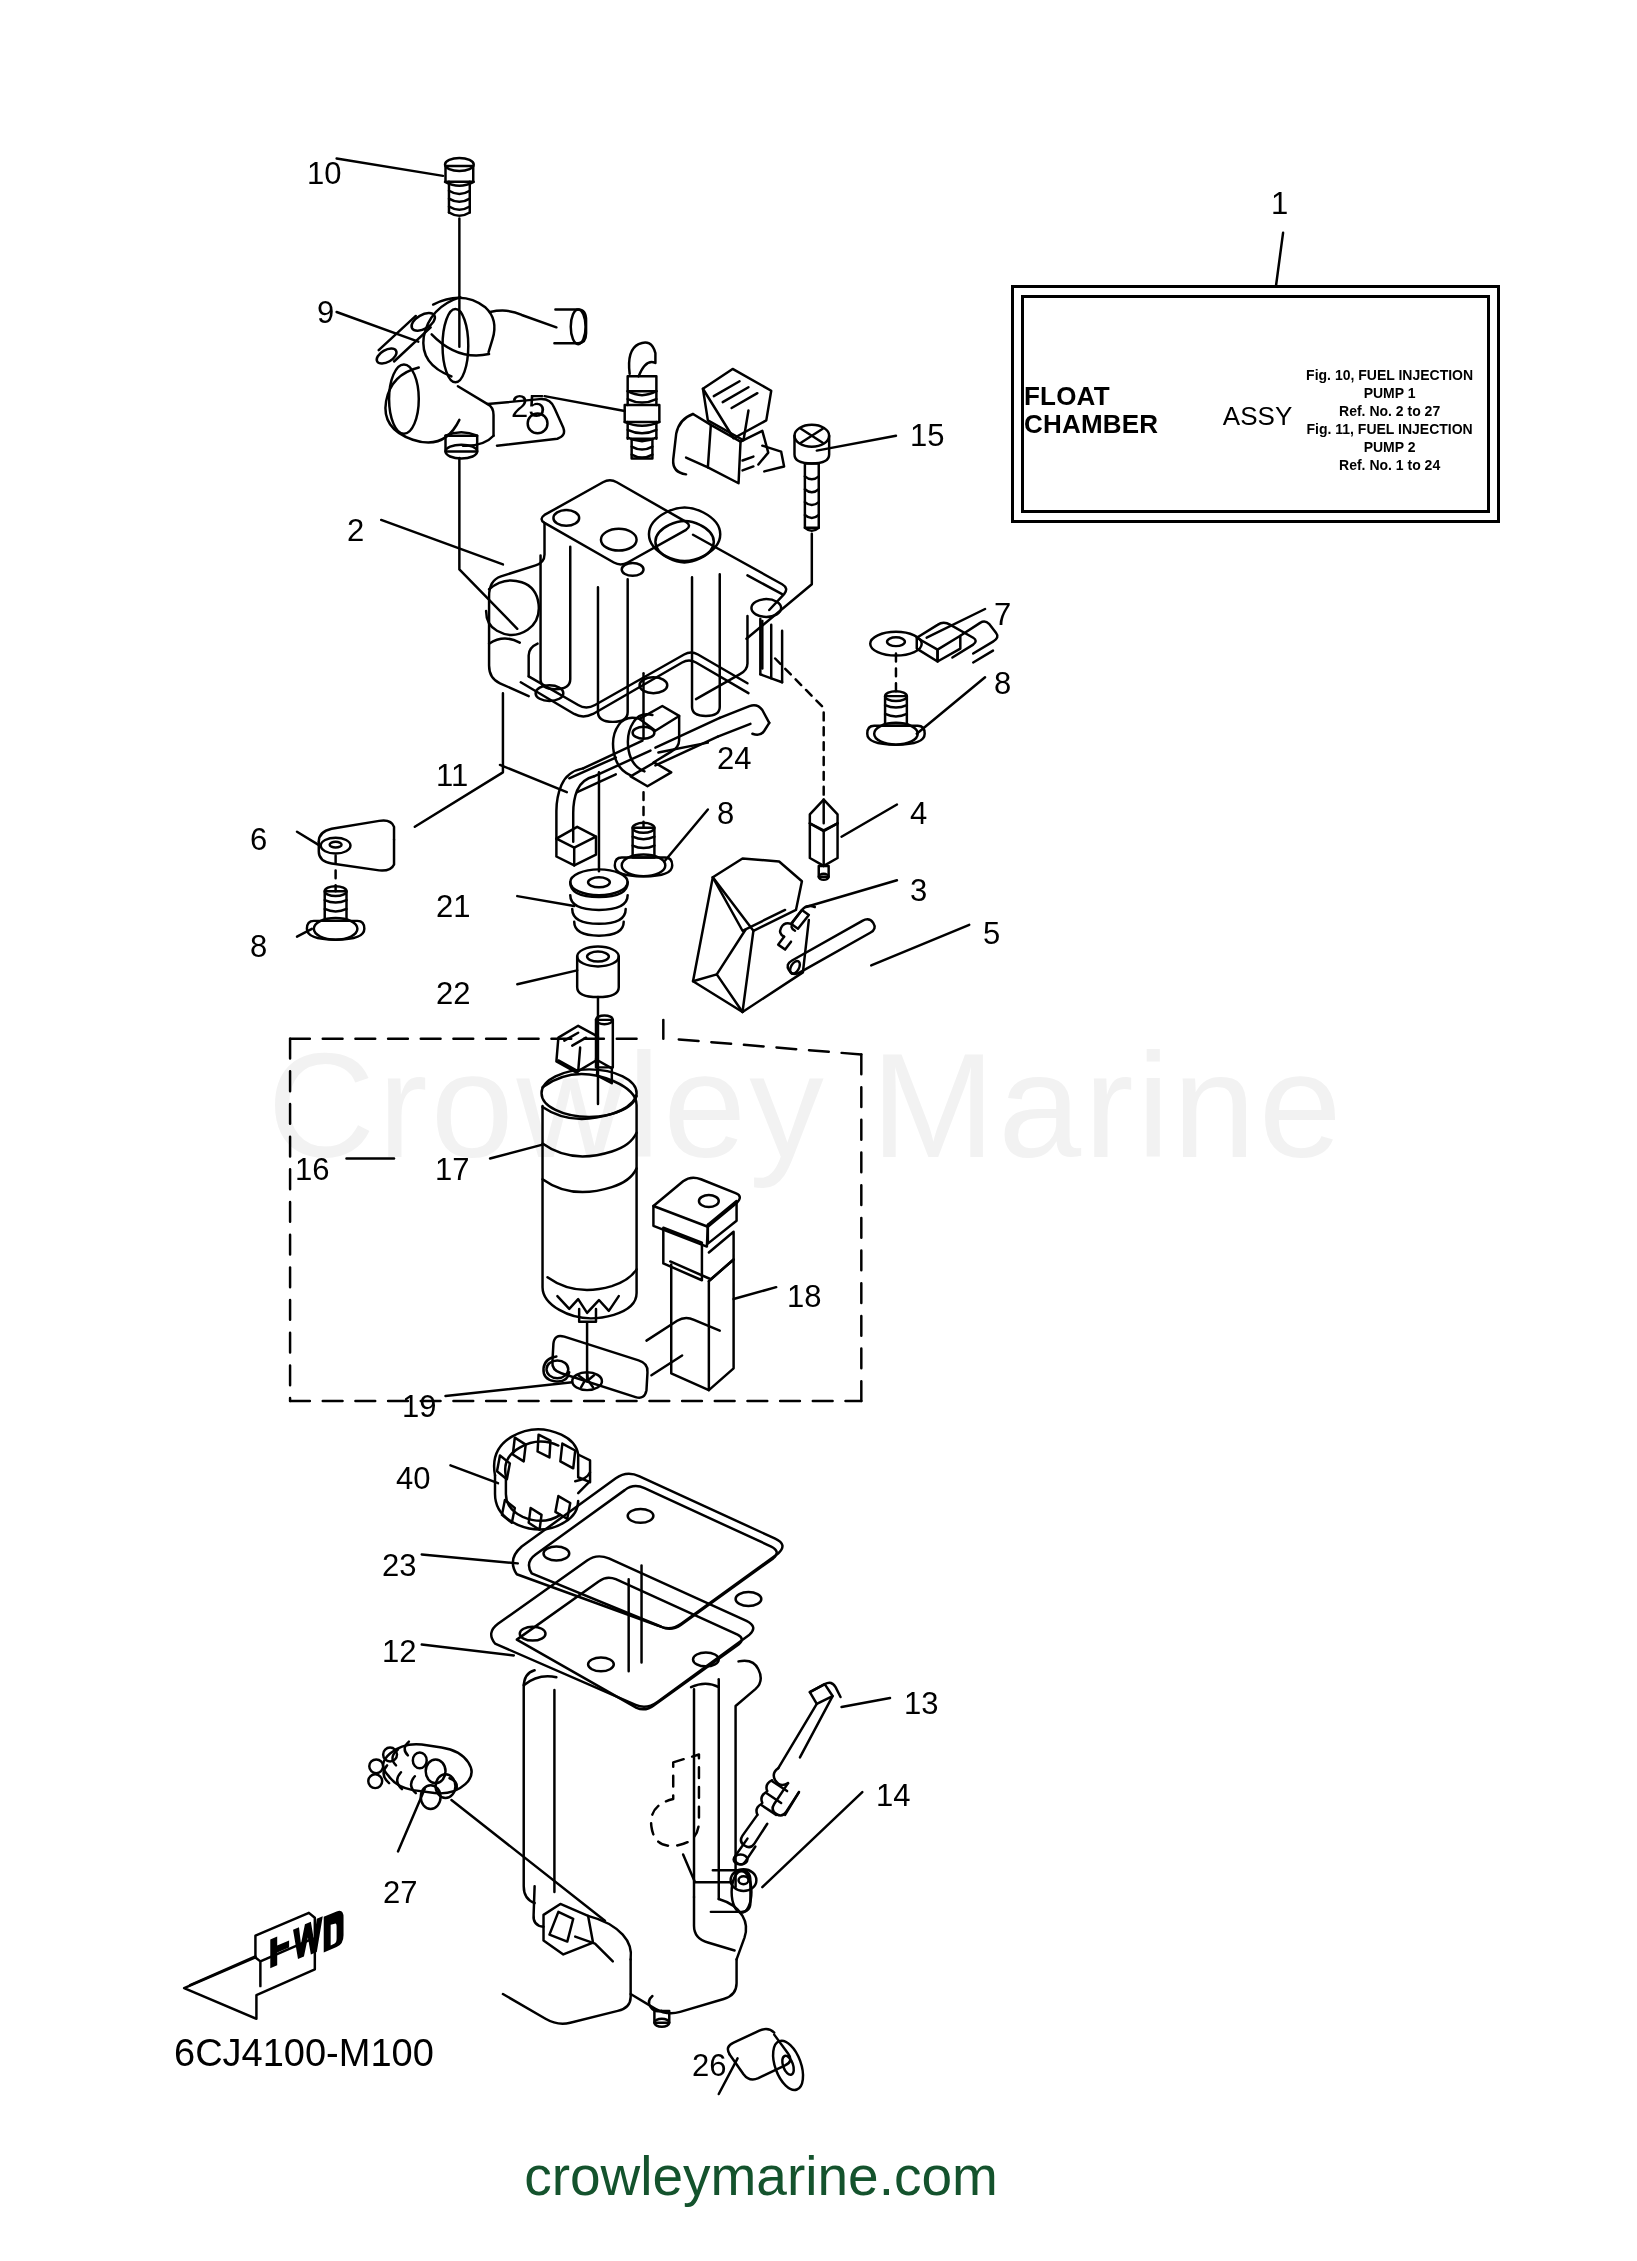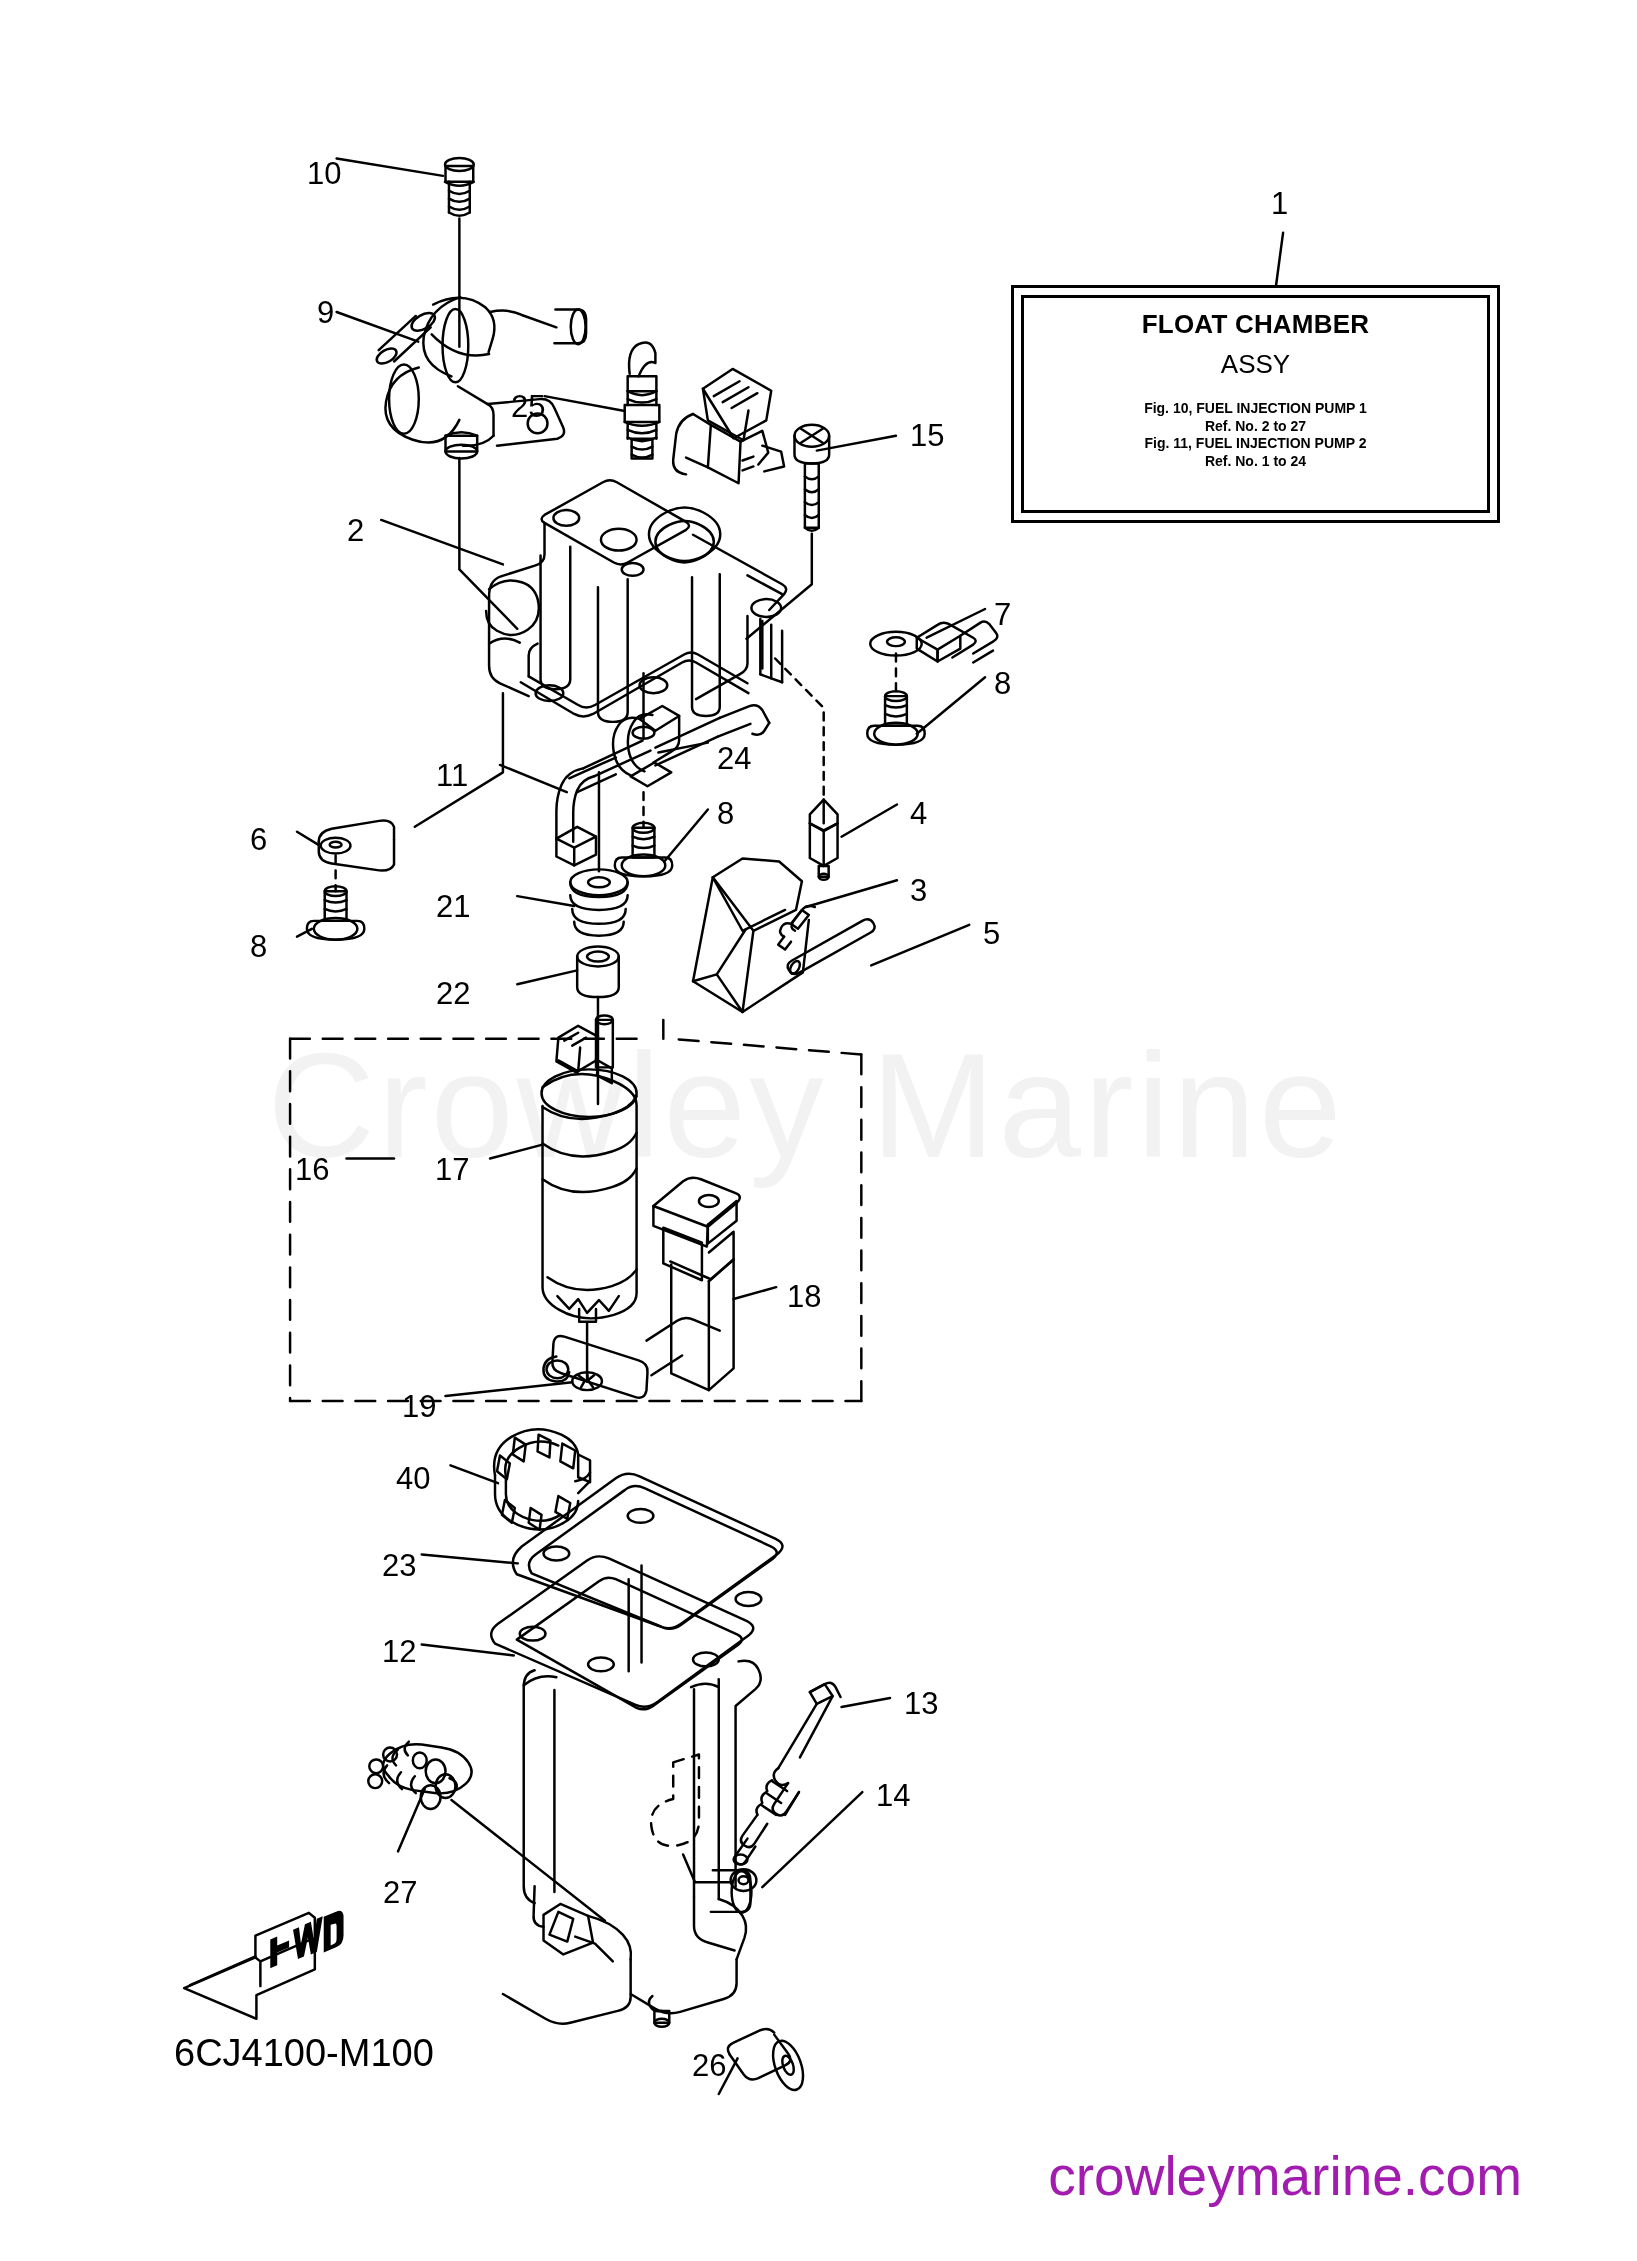--- a/index.html
+++ b/index.html
@@ -39,21 +39,21 @@
   }
   .infobox-inner{
     position:absolute;
     left:7px;
     top:7px;
     right:7px;
     bottom:7px;
     border:3px solid #000;
     box-sizing:border-box;
     display:flex;
-    flex-direction:column;
+    flex-direction:row;
     align-items:center;
     justify-content:flex-start;
     padding-top:13px;
   }
   .ib-title{
     font-size:26px;
     font-weight:bold;
     letter-spacing:0.2px;
     color:#000;
     line-height:1.05;
@@ -88,25 +88,25 @@
     top:2032px;
     font-size:38px;
     color:#000;
     white-space:nowrap;
   }
   .footer{
     position:absolute;
     left:0;
     top:2144px;
     width:1637px;
-    text-align:right;
+    text-align:center;
     padding-right:115px;
     box-sizing:border-box;
     font-size:55px;
-    color:#a21caf;
+    color:#14532d;
     white-space:nowrap;
   }
 </style>
 </head>
 <body>
 
 <div id="page">
 
   <div class="wm">Crowley Marine</div>
 

